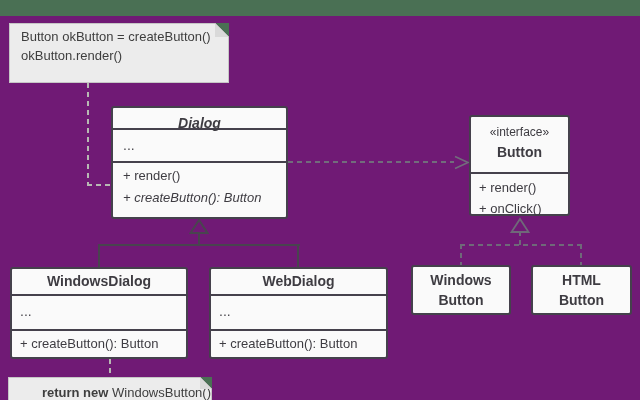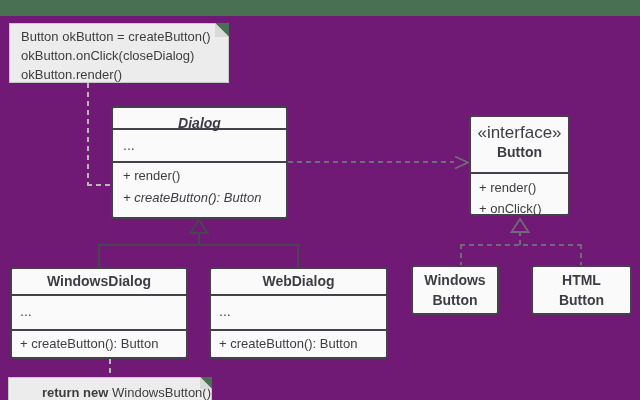--- a/index.html
+++ b/index.html
@@ -30,21 +30,21 @@
   }
   .c-title{
     text-align:center;font-weight:bold;font-size:14px;
   }
   .c-title.italic{font-style:italic;}
   .c-sub{box-sizing:border-box;border-top:2px solid #45414c;}
   .c-attr{font-size:14px;color:#4a484e;}
   .c-methods{font-size:13px;}
   .m-line{white-space:nowrap;}
   .m-line.italic{font-style:italic;}
-  .stereotype{font-weight:normal;font-size:17px;}
+  .stereotype{font-weight:normal;font-size:12px;}
   .concrete-box{
     position:absolute;background:#fafafa;border:2px solid #45414c;
     border-radius:3px;color:#3e3c42;box-sizing:border-box;
     display:flex;flex-direction:column;align-items:center;justify-content:center;
     font-weight:bold;font-size:14px;line-height:20px;text-align:center;
   }
   
   .note{
     position:absolute;background:#ececec;border:1px solid #c6c6c6;
     box-sizing:border-box;color:#3e3e3e;font-size:13px;
@@ -83,21 +83,20 @@
 
   <div class="line v dash-note" style="left:109px;top:343px;height:18px"></div>
 
   <div class="note" style="left:9px;top:7px;width:220px;height:60px;padding:3px 0 0 11px">
     <svg class="note-fold" width="14" height="14">
       <path d="M0 0 L14 0 L14 14 Z" fill="#4a7054"></path>
       <path d="M0 0 L14 14 L0 14 Z" fill="#d9d9d9"></path>
       <path d="M0 0 L14 14" stroke="#bdbdbd" stroke-width="1"></path>
     </svg>
     <div class="note-line">Button okButton = createButton()</div>
-    <div class="note-line">okButton.onClick(closeDialog)</div>
     <div class="note-line">okButton.render()</div>
   </div>
 
   <div class="uml-class" style="left:111px;top:90px;width:177px;height:113px">
     <div class="c-title italic" style="height:20px;line-height:30px">Dialog</div>
     <div class="c-sub c-attr" style="height:33px;line-height:31px;padding-left:10px">...</div>
     <div class="c-sub c-methods" style="height:48px;padding:2px 0 0 10px">
       <div class="m-line" style="line-height:22px">+ render()</div>
       <div class="m-line italic" style="line-height:22px">+ createButton(): Button</div>
     </div>
@@ -123,21 +122,21 @@
   </div>
 
   <div class="uml-class" style="left:209px;top:251px;width:179px;height:92px">
     <div class="c-title" style="height:25px;line-height:25px">WebDialog</div>
     <div class="c-sub c-attr" style="height:35px;line-height:31px;padding-left:8px">...</div>
     <div class="c-sub c-methods" style="height:28px;padding-left:8px">
       <div class="m-line" style="line-height:26px">+ createButton(): Button</div>
     </div>
   </div>
 
-  <div class="concrete-box" style="left:411px;top:249px;width:88px;height:50px">
+  <div class="concrete-box" style="left:411px;top:249px;width:100px;height:50px">
     <div>Windows</div>
     <div>Button</div>
   </div>
 
   <div class="concrete-box" style="left:531px;top:249px;width:101px;height:50px">
     <div>HTML</div>
     <div>Button</div>
   </div>
 
   <div class="note" style="left:8px;top:361px;width:204px;height:32px;text-align:right">

